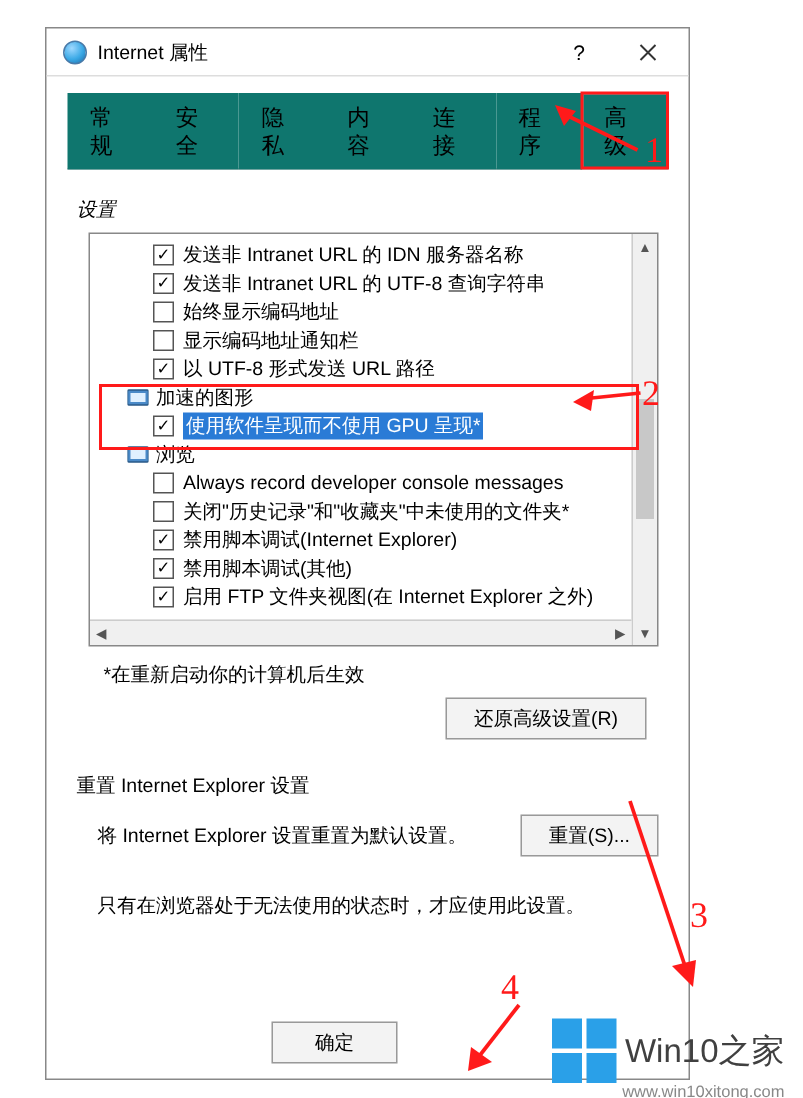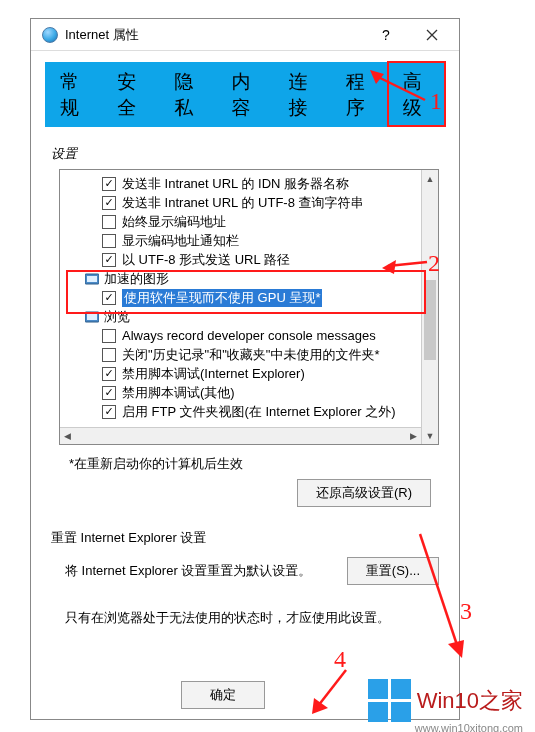--- a/index.html
+++ b/index.html
@@ -40,26 +40,26 @@
     font-size: 14px;
   }
   .tabs {
     display: flex;
     margin: 10px 14px 0 14px;
     border-bottom: 1px solid #aaa;
     position: relative;
   }
   .tab {
     padding: 6px 14px 5px 14px;
-    font-size: 19px;
+    font-size: 15px;
     border: 1px solid transparent;
     border-bottom: none;
     position: relative;
     top: 1px;
-    background: #0ea5e9;
+    background: #0f766e;
   }
   .tab.active {
     border-color: #aaa;
     border-bottom: 1px solid #fff;
   }
   .tab.highlight::after {
     content: "";
     position: absolute;
     left: -2px; top: -2px; right: -2px; bottom: -1px;
     border: 2px solid #ff1a1a;
@@ -175,21 +175,21 @@
     position:absolute;
     right: 12px; bottom: 10px;
     text-align:left;
     display:flex; align-items:center;
     gap:6px;
   }
   .logo .winmark {
     display:grid; grid-template-columns: 20px 20px; grid-template-rows: 20px 20px; gap:3px;
   }
   .logo .winmark div { background:#2aa0e8; }
-  .logo .brand { font-size:22px; color:#b91c1c; font-weight:500; }
+  .logo .brand { font-size:22px; color:#404040; font-weight:500; }
   .logo .url { font-size:11px; color:#888; position:absolute; right:0; bottom:-12px;}
   .globe {
     width:16px;height:16px;border-radius:50%;
     background: radial-gradient(circle at 35% 30%, #9fd8ff 0%, #3aa9e6 55%, #1c6aa8 100%);
     border:1px solid #4a7aa8;
   }
 </style>
 </head>
 <body>
 

